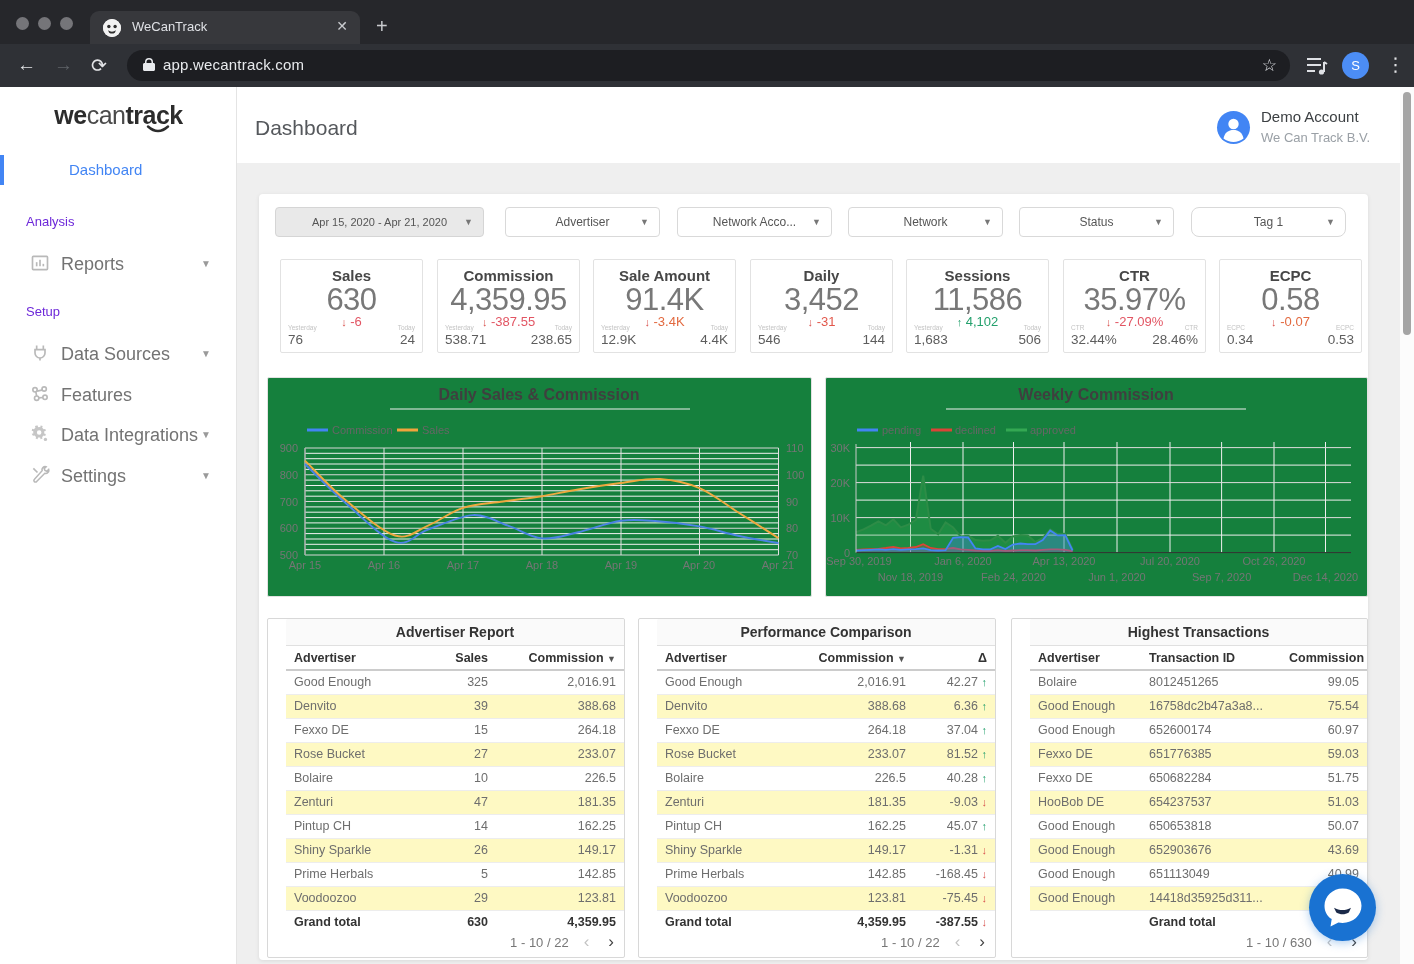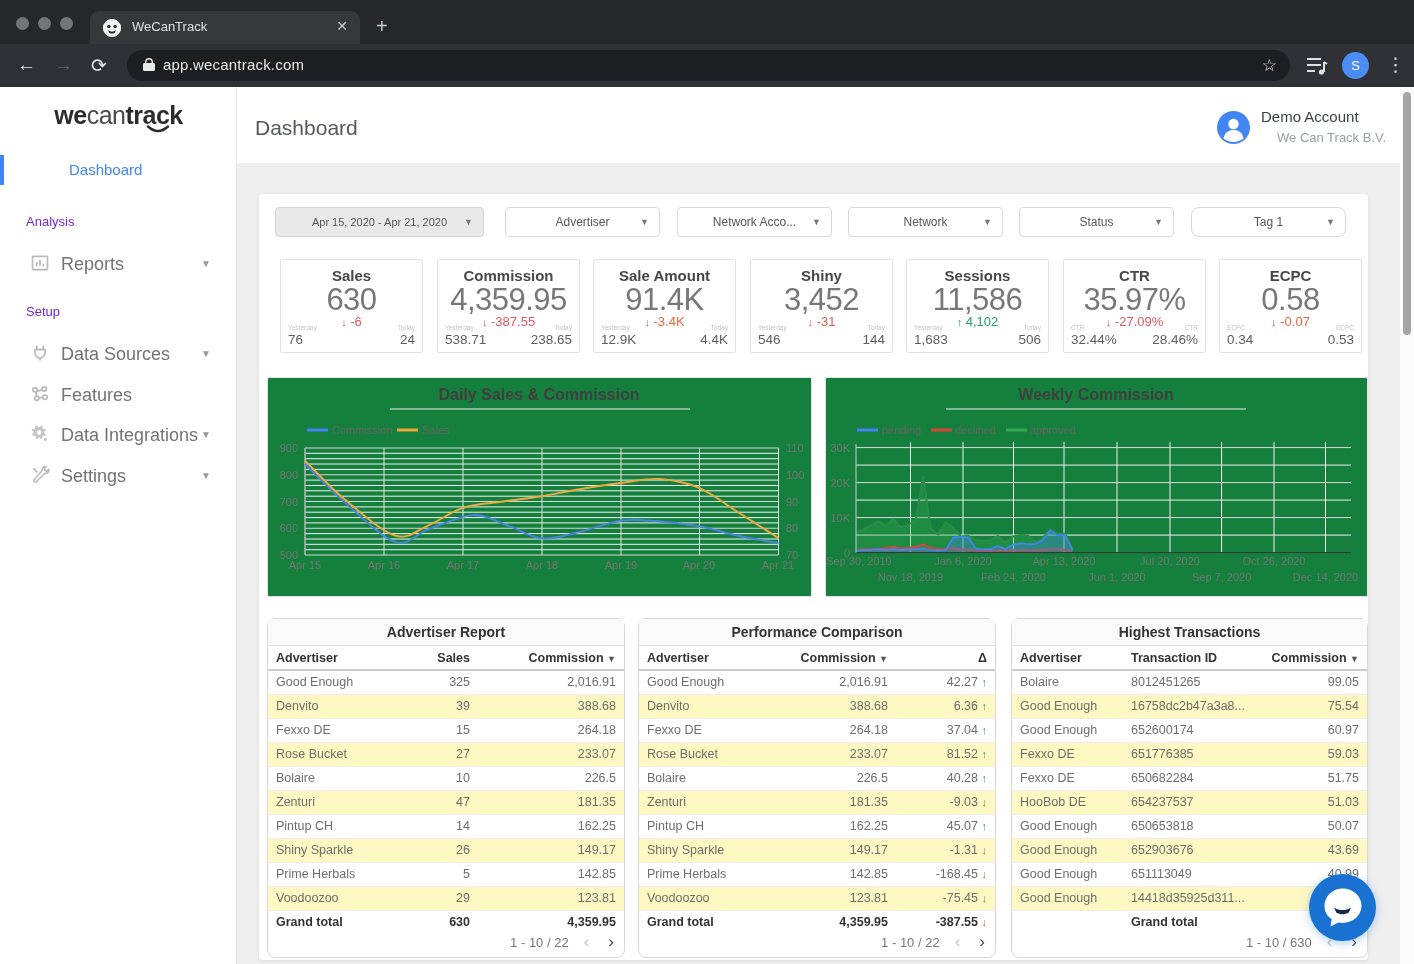--- a/index.html
+++ b/index.html
@@ -32,21 +32,21 @@
 .navactive { position:absolute; left:0; top:68px; width:4px; height:30px; background:#4285f4; }
 .dashlink { position:absolute; left:69px; top:74px; font-size:15px; color:#4285f4; }
 .seclabel { position:absolute; left:26px; font-size:13px; color:#6d28d9; }
 .navitem { position:absolute; left:61px; font-size:18px; color:#737373; }
 .navchev { position:absolute; left:201px; font-size:10px; color:#9a9a9a; }
 .navicon { position:absolute; left:30px; width:20px; height:20px; color:#b9b9b9; }
 
 #pagetitle { position:absolute; left:18px; top:29px; font-size:21px; color:#55585c; }
 .acctavatar { position:absolute; left:980px; top:24px; width:33px; height:33px; border-radius:50%; background:#4285f4; }
 .acctname { position:absolute; left:1024px; top:21px; font-size:15px; color:#3c4043; }
-.acctco { position:absolute; left:1024px; top:43px; font-size:13px; color:#9aa0a6;margin-left:16px; }
+.acctco { position:absolute; left:1024px; top:43px; font-size:13px; color:#9aa0a6; }
 
 #sbar { position:absolute; left:1400px; top:0; width:14px; height:877px; background:#fcfcfc; }
 #sbar .thumb { position:absolute; left:3px; top:5px; width:8px; height:243px; background:#a5a5a5; border-radius:4px; }
 
 .filter { position:absolute; top:120px; height:30px; border:1px solid #d9d9d9; border-radius:4px; background:#fff; font-size:12px; color:#555; text-align:center; line-height:28px; }
 .filter .caret { position:absolute; right:10px; top:0; font-size:9px; color:#777; }
 
 .kpi { position:absolute; top:172px; width:143px; height:94px; background:#fff; border:1px solid #e2e2e2; border-radius:2px; }
 .kpi { font-size:0; }
 .kpi .t { position:absolute; left:0; top:7px; width:100%; text-align:center; font-size:15px; font-weight:bold; color:#474747; }
@@ -54,21 +54,21 @@
 .kpi .d { position:absolute; left:0; top:54px; width:100%; text-align:center; font-size:13px; }
 .kpi .bl { position:absolute; left:7px; bottom:5px; font-size:13.5px; color:#5d5d5d; }
 .kpi .br { position:absolute; right:7px; bottom:5px; font-size:13.5px; color:#5d5d5d; text-align:right; }
 .kpi .lab { display:block; font-size:6.5px; color:#c3c3c3; margin-bottom:1px; }
 .arrdn, .arrup { font-weight:bold; }
 .red { color:#e25563; } .grn { color:#23a06c; }
 .arrdn { color:#d9534f; font-size:11px; } .arrup { color:#23a06c; font-size:11px; }
 
 .chartcard { position:absolute; top:290px; height:220px; background:#15803d; border:1px solid #e2e2e2; border-radius:2px; }
 
-.tcard { position:absolute; top:531px; height:340px; background:#fff; border:1px solid #d8d8d8; border-radius:8px; }
+.tcard { position:absolute; top:531px; height:340px; background:#fff; border:1px solid #d8d8d8; border-radius:2px;padding-left:18px; }
 .tcard .thead { height:27px; background:#fafafa; border-bottom:1px solid #e0e0e0; text-align:center; font-size:14px; font-weight:bold; color:#333; line-height:27px; border-radius:2px 2px 0 0; }
 .tg { width:100%; border-collapse:collapse; font-size:12.5px; color:#6e6e6e; table-layout:fixed; }
 .tg th { white-space:nowrap; overflow:hidden; font-size:12.5px; font-weight:bold; color:#333; border-bottom:2px solid #ccc; height:24px; padding:0 8px; text-align:left; }
 .tg td { white-space:nowrap; overflow:hidden; height:24px; padding:0 8px; border-bottom:1px solid #ededed; }
 .tg tr.z td { background:#fef9c3; }
 .tg .r { text-align:right; }
 .tg tr.gt td { font-weight:bold; color:#333; border-bottom:none; }
 .pager { position:absolute; right:10px; bottom:5px; font-size:13px; color:#777; }
 .pager .ch1 { color:#c3c3c3; font-size:17px; margin-left:15px; }
 .pager .ch2 { color:#444; font-size:17px; margin-left:19px; }
@@ -198,21 +198,21 @@
     <div class="br"><span class="lab">Today</span>238.65</div>
   </div>
   <div class="kpi" style="left:593px;">
     <div class="t">Sale Amount</div>
       <div class="v">91.4K</div>
     <div class="d"><span class="arrdn">↓</span> <span class="red" style="color:#e2693f;">-3.4K</span></div>
     <div class="bl"><span class="lab">Yesterday</span>12.9K</div>
     <div class="br"><span class="lab">Today</span>4.4K</div>
   </div>
   <div class="kpi" style="left:750px;">
-    <div class="t">Shiny</div>
+    <div class="t">Daily</div>
       <div class="v">3,452</div>
     <div class="d"><span class="arrdn">↓</span> <span class="red" style="color:#e2574b;">-31</span></div>
     <div class="bl"><span class="lab">Yesterday</span>546</div>
     <div class="br"><span class="lab">Today</span>144</div>
   </div>
   <div class="kpi" style="left:906px;">
     <div class="t">Sessions</div>
       <div class="v">11,586</div>
     <div class="d"><span class="arrup">↑</span> <span class="grn">4,102</span></div>
     <div class="bl"><span class="lab">Yesterday</span>1,683</div>

